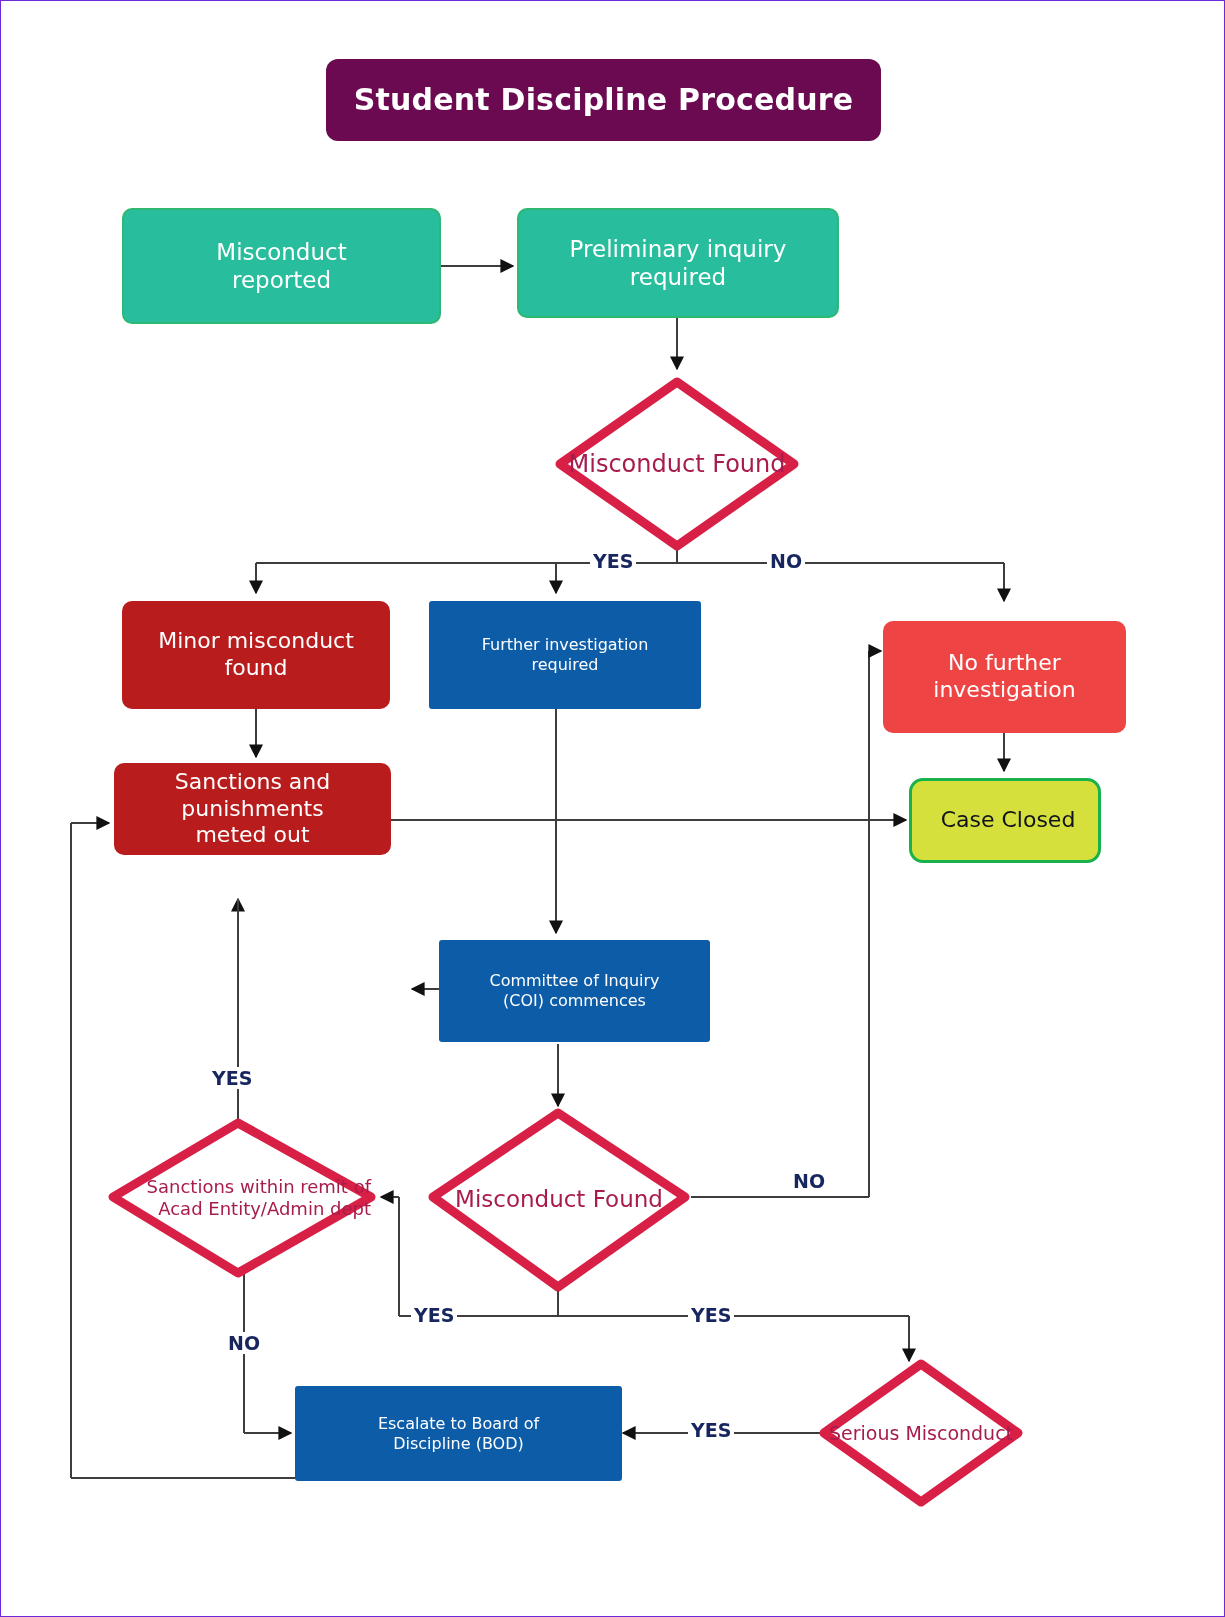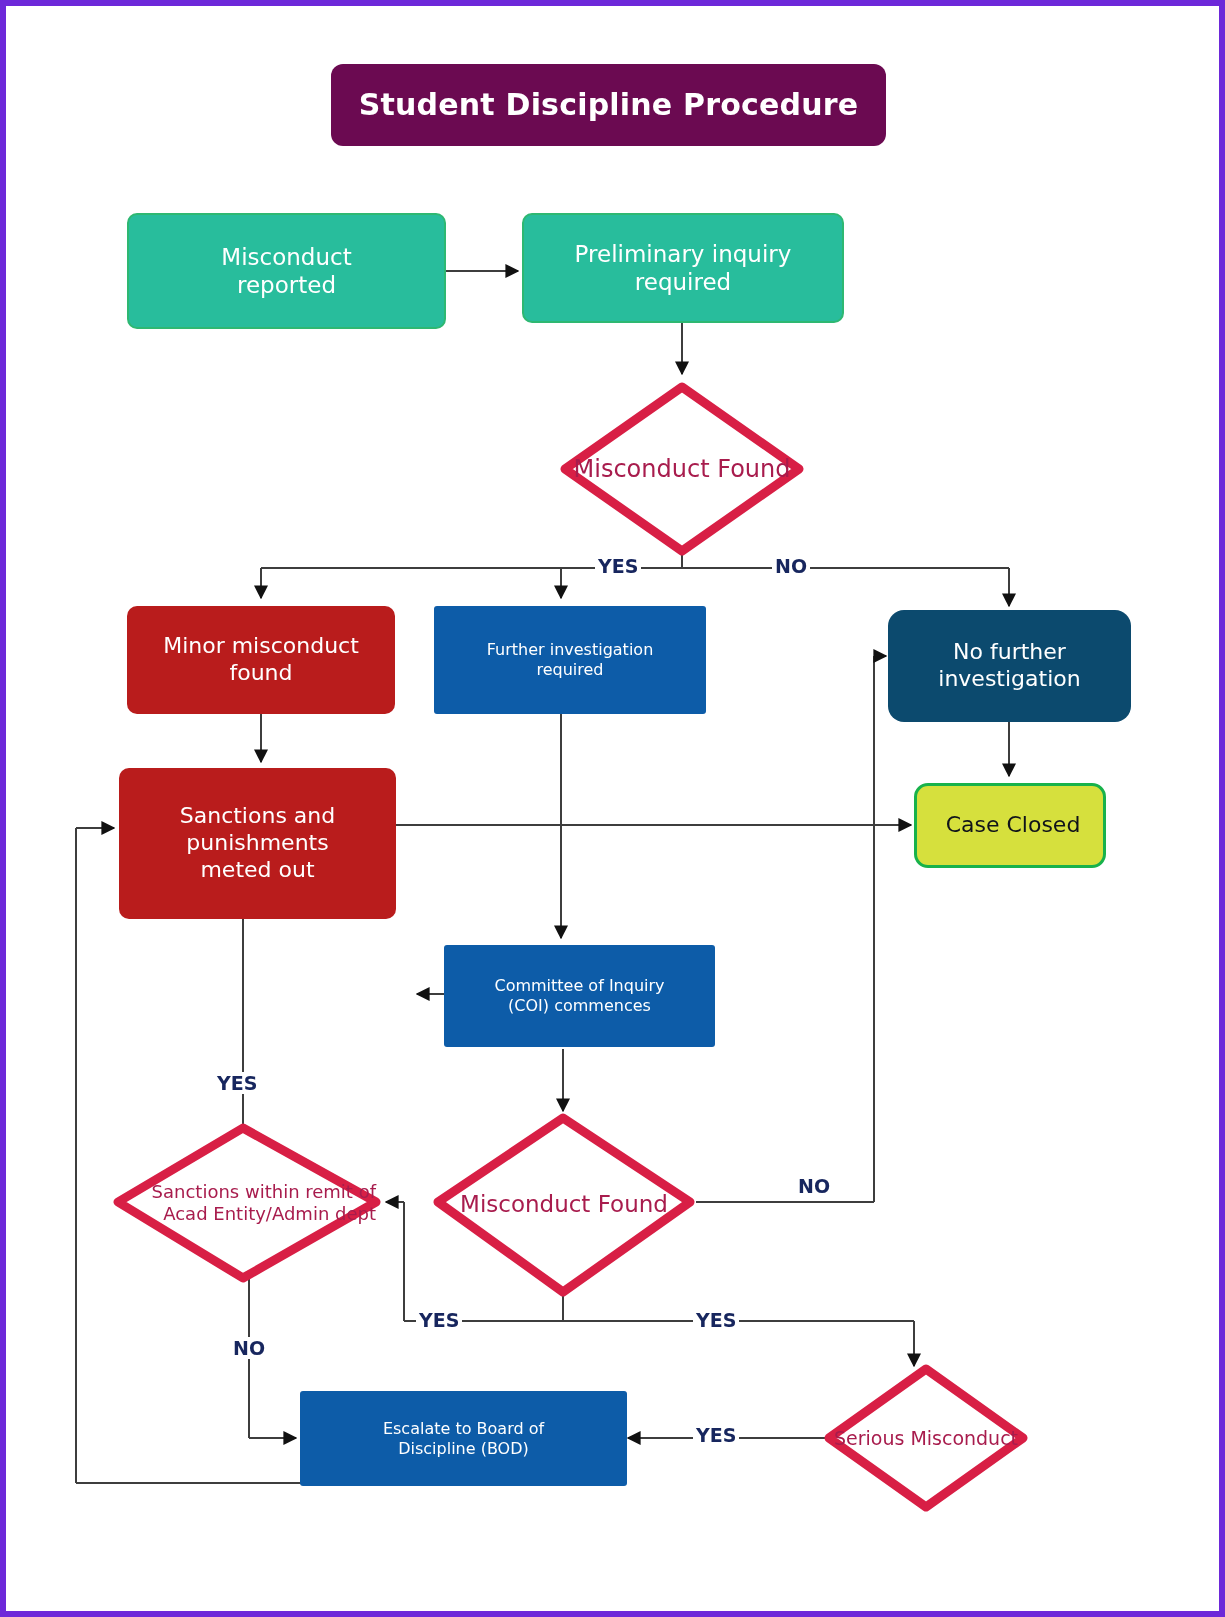--- a/index.html
+++ b/index.html
@@ -2,40 +2,40 @@
 <html><head>
 <meta charset="utf-8">
 <style>
   html,body{margin:0;padding:0;background:#ffffff;}
   body{font-family:"DejaVu Sans","Liberation Sans",sans-serif;}
   #page{
     position:relative;
     width:1225px;height:1617px;
     background:#ffffff;
     box-sizing:border-box;
-    border:6px solid #6d28d9;
+    border:1px solid #6d28d9;
     overflow:hidden;
   }
   #svgroot{position:absolute;left:0;top:0;width:1225px;height:1617px;}
 
   .node{position:absolute;box-sizing:border-box;display:flex;align-items:center;
         justify-content:center;text-align:center;line-height:1.22;}
   .node span{display:block;padding:0 6px;}
 
   
   .title-banner{
     background:#6b0a51;color:#ffffff;border-radius:12px;
     font-size:30px;font-weight:bold;letter-spacing:.2px;
   }
   .teal{background:#28bd9c;border:2px solid #2eb872;border-radius:10px;color:#ffffff;font-size:23px;}
   .lblue{background:#b91c1c;border-radius:10px;color:#ffffff;font-size:22px;}
   .dblue{background:#0d5ca8;color:#ffffff;font-size:16px;}
   .dblue.sq{border-radius:3px;}
   .dblue.rd{border-radius:10px;}
-  .magenta{background:#0c4a6e;border-radius:16px;color:#ffffff;font-size:22px;}
+  .magenta{background:#ef4444;border-radius:10px;color:#ffffff;font-size:22px;margin-top:16px;}
   .lime{background:#d6e03d;border:3px solid #18b24b;border-radius:14px;color:#10131a;font-size:22px;padding-left:6px;}
 
   .diamond{position:absolute;}
   .diamond .dlabel{
     position:absolute;left:0;top:0;width:100%;height:100%;
     display:flex;align-items:center;justify-content:center;text-align:right;
     color:#a81c4d;line-height:1.2;pointer-events:none;
   }
   .diamond.big .dlabel{font-size:24px;}
   .diamond.mid .dlabel{font-size:23px;}
@@ -164,21 +164,21 @@
     </span>
   </div>
 
   <div class="node magenta" style="left:882px;top:604px;width:243px;height:112px;">
     <span>
       <span>No further</span>
       <span>investigation</span>
     </span>
   </div>
 
-  <div class="node lblue" style="left:113px;top:762px;width:277px;height:151px;">
+  <div class="node lblue" style="left:113px;top:762px;width:277px;height:92px;">
     <span>
       <span>Sanctions and</span>
       <span>punishments</span>
       <span>meted out</span>
     </span>
   </div>
 
   <div class="node lime" style="left:908px;top:777px;width:192px;height:85px;">
     <span>Case Closed</span>
   </div>

